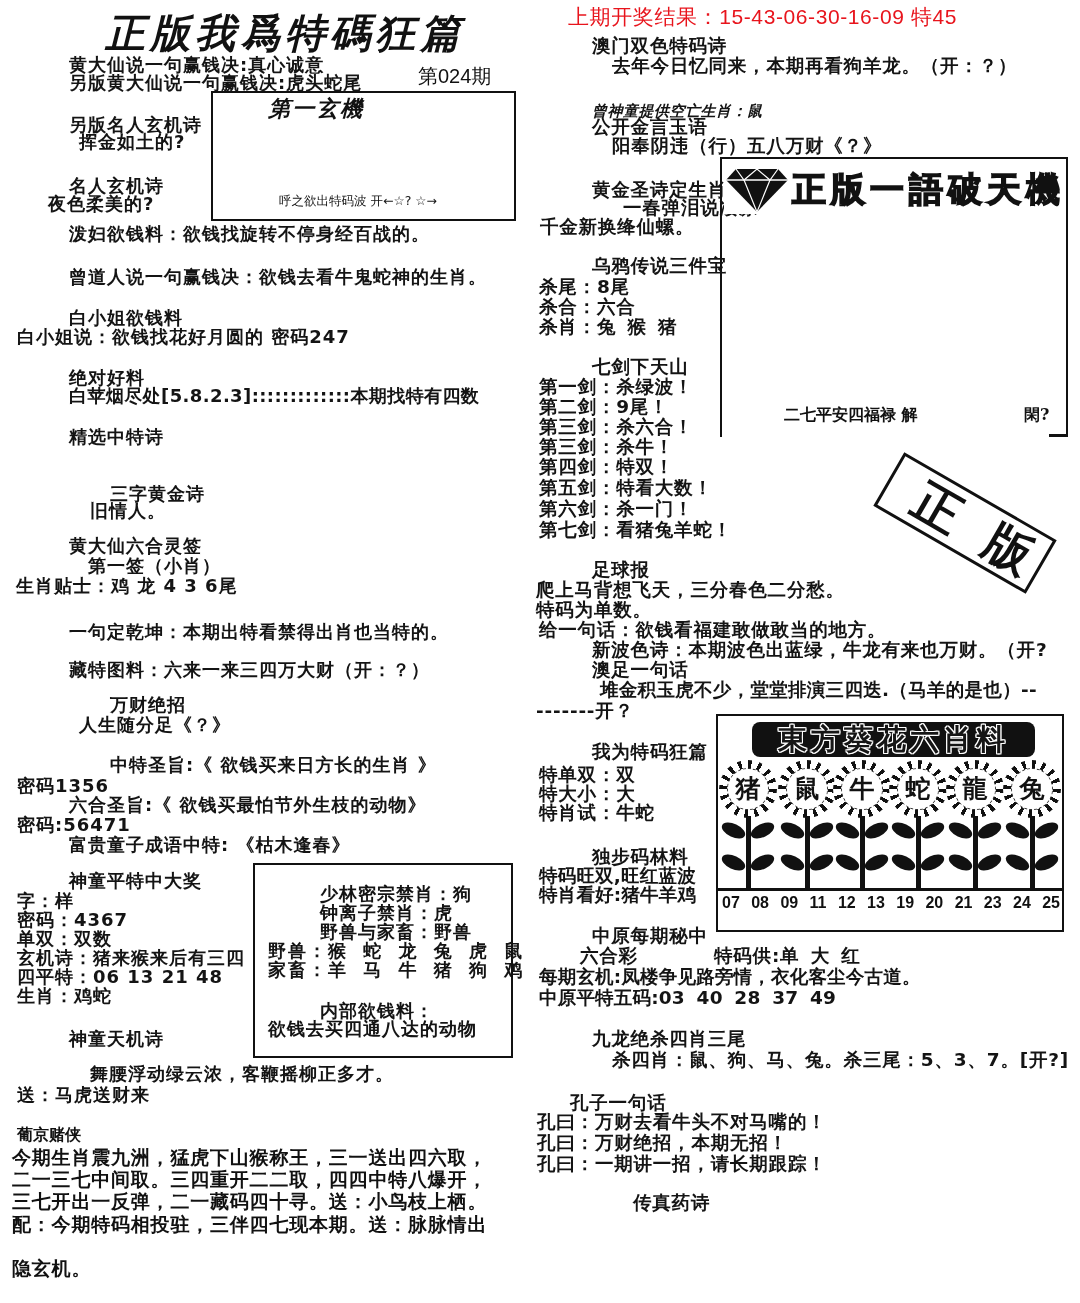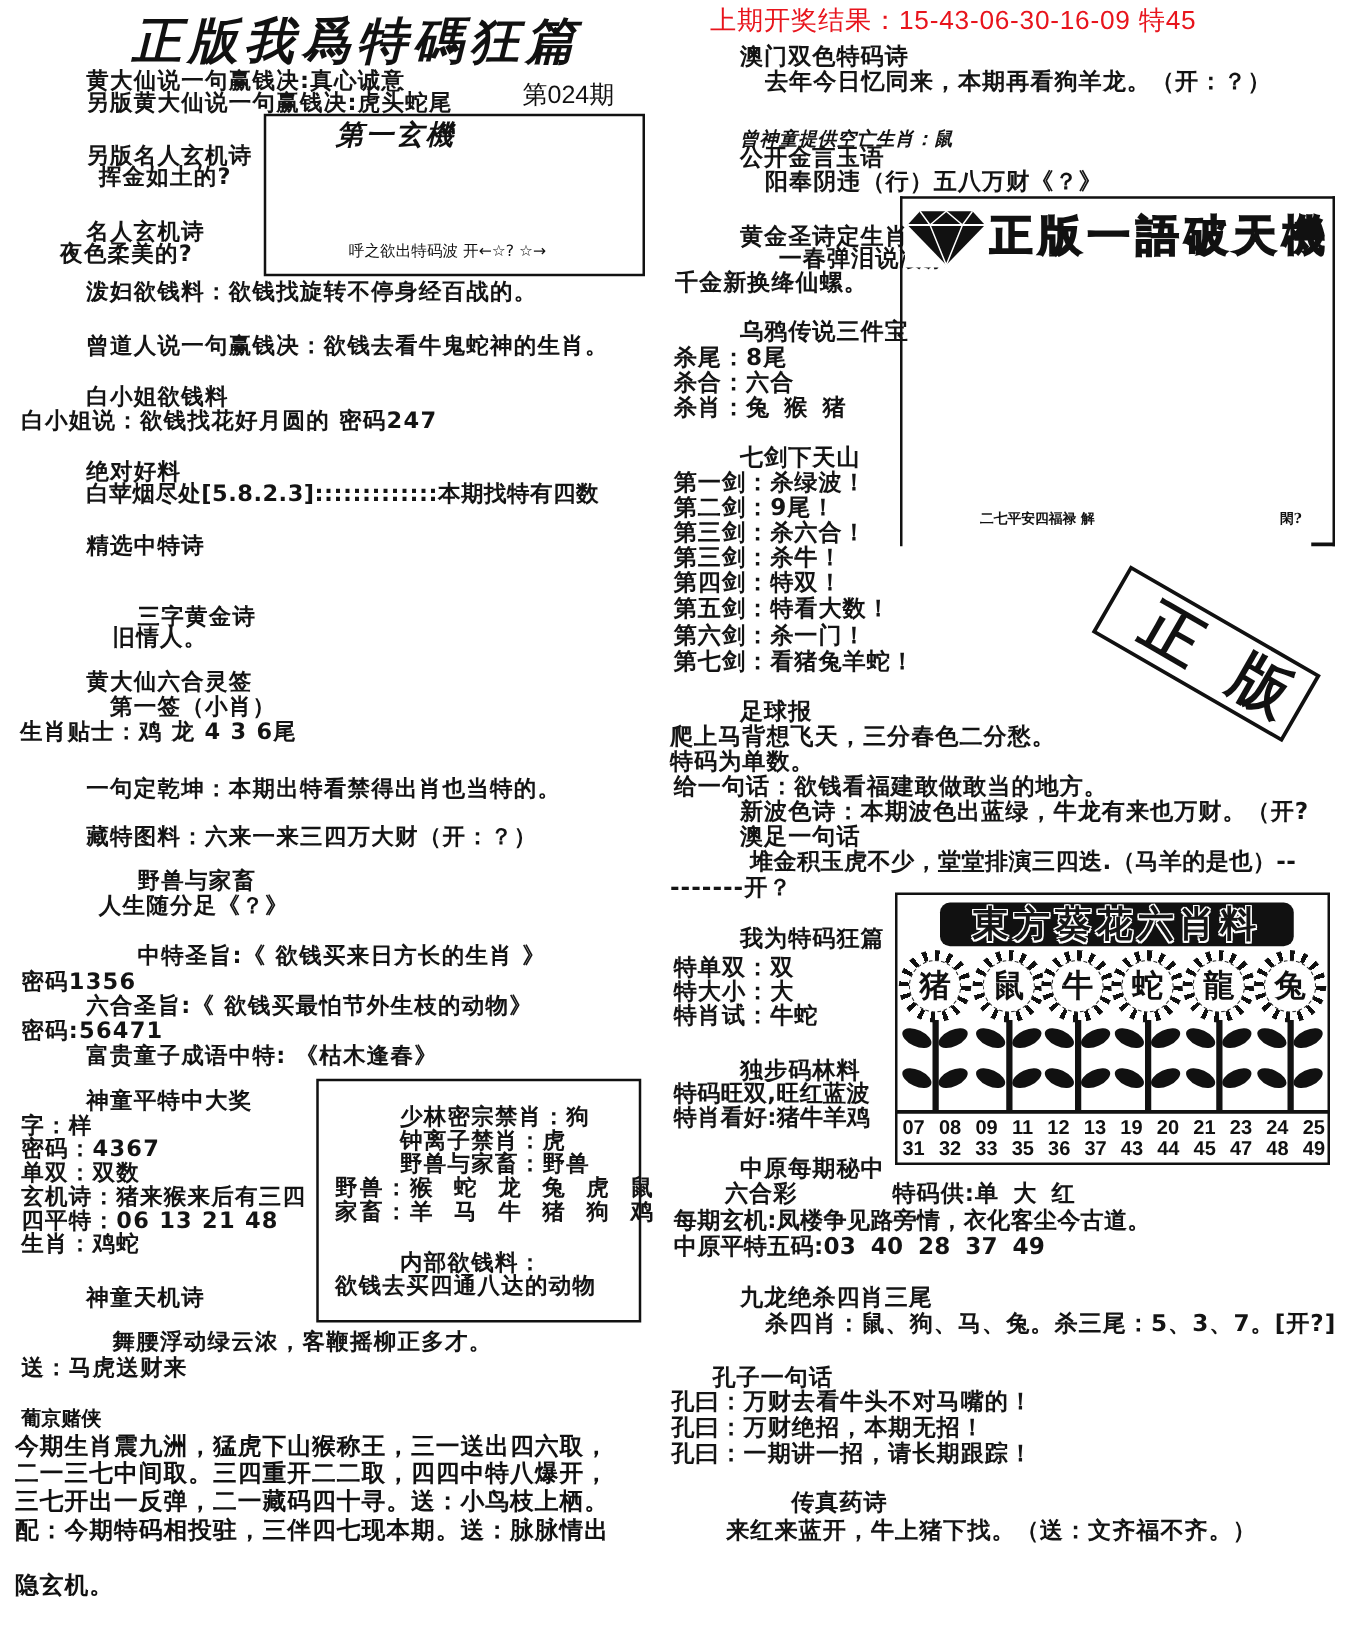--- a/index.html
+++ b/index.html
@@ -8,21 +8,21 @@
   .r{font-size:18.5px;letter-spacing:0.8px;}
   .sm{font-size:15px;letter-spacing:0.5px;font-style:italic;}
   .wide{word-spacing:7px;letter-spacing:2px;}
   .box{position:absolute;border:2.5px solid #111;box-sizing:border-box;}
   .main-title{position:absolute;left:103px;top:10px;font-size:40px;line-height:46px;font-weight:900;letter-spacing:5px;transform:skewX(-14deg);transform-origin:left bottom;white-space:nowrap;color:#111;}
   .issue{position:absolute;left:418px;top:65px;font-size:20px;line-height:22px;font-weight:normal;font-family:"Liberation Sans",sans-serif;white-space:nowrap;}
   .red{position:absolute;left:568px;top:5px;font-size:21px;line-height:24px;letter-spacing:0.6px;font-family:"Liberation Sans",sans-serif;white-space:nowrap;}
   .xj-title{position:absolute;left:270px;top:97px;font-size:22px;line-height:24px;font-weight:900;transform:skewX(-14deg);letter-spacing:2px;white-space:nowrap;}
   .xj-foot{position:absolute;left:279px;top:194px;font-size:12.5px;line-height:14px;white-space:nowrap;}
   .tj-title{position:absolute;left:792px;top:169px;font-size:34px;line-height:40px;font-weight:bold;color:#fff;-webkit-text-stroke:1.6px #111;letter-spacing:5px;white-space:nowrap;font-family:"DejaVu Serif",serif;}
-  .tj-foot{position:absolute;top:409px;font-size:11px;line-height:12px;font-weight:bold;white-space:nowrap;font-family:"DejaVu Serif",serif;}
+  .tj-foot{position:absolute;top:409px;font-size:16px;line-height:12px;font-weight:bold;white-space:nowrap;font-family:"DejaVu Serif",serif;}
   .stamp{position:absolute;left:877px;top:492px;width:176px;height:62px;border:3px solid #111;box-sizing:border-box;transform:rotate(30deg);text-align:center;}
   .stamp span{display:block;font-size:48px;line-height:56px;font-weight:900;letter-spacing:34px;padding-left:30px;white-space:nowrap;}
   .fb-band{position:absolute;left:752px;top:722px;width:283px;height:35px;background:#111;border-radius:8px;text-align:center;}
   .fb-band span{font-size:29px;line-height:35px;font-weight:900;letter-spacing:4px;color:#161616;white-space:nowrap;
     text-shadow:1px 0 #fff,-1px 0 #fff,0 1px #fff,0 -1px #fff,1px 1px #fff,-1px -1px #fff,1px -1px #fff,-1px 1px #fff;}
   .flower{position:absolute;top:760px;width:58px;height:128px;}
   .head{position:absolute;left:0;top:0;width:58px;height:58px;border-radius:50%;
     background:repeating-conic-gradient(#111 0deg 8deg,#fff 8deg 22.5deg);}
   .head-inner{position:absolute;left:8px;top:8px;width:42px;height:42px;border-radius:50%;background:#fff;border:1px dashed #333;box-sizing:border-box;text-align:center;font-size:25px;line-height:40px;font-weight:bold;}
   .stem{position:absolute;left:27px;top:56px;width:5px;height:72px;background:#111;}
@@ -58,21 +58,21 @@
   <div class="t" style="left:69px;top:368px">绝对好料</div>
   <div class="t" style="left:69px;top:386px;letter-spacing:0.4px">白苹烟尽处[5.8.2.3]:::::::::::::本期找特有四数</div>
   <div class="t" style="left:69px;top:427px">精选中特诗</div>
   <div class="t" style="left:110px;top:484px">三字黄金诗</div>
   <div class="t" style="left:90px;top:501px">旧情人。</div>
   <div class="t" style="left:69px;top:536px">黄大仙六合灵签</div>
   <div class="t" style="left:88px;top:556px">第一签（小肖）</div>
   <div class="t" style="left:16px;top:576px">生肖贴士：鸡 龙 4 3 6尾</div>
   <div class="t" style="left:69px;top:622px">一句定乾坤：本期出特看禁得出肖也当特的。</div>
   <div class="t" style="left:69px;top:660px">藏特图料：六来一来三四万大财（开：？）</div>
-  <div class="t" style="left:110px;top:695px">野兽与家畜</div>
+  <div class="t" style="left:110px;top:695px">万财绝招</div>
   <div class="t" style="left:79px;top:715px">人生随分足《？》</div>
   <div class="t" style="left:110px;top:755px">中特圣旨:《 欲钱买来日方长的生肖 》</div>
   <div class="t" style="left:17px;top:776px">密码1356</div>
   <div class="t" style="left:69px;top:795px">六合圣旨:《 欲钱买最怕节外生枝的动物》</div>
   <div class="t" style="left:17px;top:815px">密码:56471</div>
   <div class="t" style="left:69px;top:835px">富贵童子成语中特: 《枯木逢春》</div>
   <div class="t" style="left:69px;top:871px">神童平特中大奖</div>
   <div class="t" style="left:17px;top:891px">字：样</div>
   <div class="t" style="left:17px;top:910px">密码：4367</div>
   <div class="t" style="left:17px;top:929px">单双：双数</div>
@@ -222,34 +222,20 @@
     <span>09</span>
     <span>11</span>
     <span>12</span>
     <span>13</span>
     <span>19</span>
     <span>20</span>
     <span>21</span>
     <span>23</span>
     <span>24</span>
     <span>25</span>
-  </div>
-  <div class="nums" style="top:911px">
-    <span>31</span>
-    <span>32</span>
-    <span>33</span>
-    <span>35</span>
-    <span>36</span>
-    <span>37</span>
-    <span>43</span>
-    <span>44</span>
-    <span>45</span>
-    <span>47</span>
-    <span>48</span>
-    <span>49</span>
   </div>
 
   <div class="t r" style="left:592px;top:742px">我为特码狂篇</div>
   <div class="t r" style="left:539px;top:765px">特单双：双</div>
   <div class="t r" style="left:539px;top:784px">特大小：大</div>
   <div class="t r" style="left:539px;top:803px">特肖试：牛蛇</div>
   <div class="t r" style="left:592px;top:847px">独步码林料</div>
   <div class="t r" style="left:539px;top:866px;letter-spacing:0.2px">特码旺双,旺红蓝波</div>
   <div class="t r" style="left:539px;top:885px;letter-spacing:0.2px">特肖看好:猪牛羊鸡</div>
   <div class="t r" style="left:592px;top:926px">中原每期秘中</div>
@@ -257,15 +243,14 @@
   <div class="t r" style="left:714px;top:946px;word-spacing:4px">特码供:单 大 红</div>
   <div class="t r" style="left:539px;top:967px;letter-spacing:0.2px">每期玄机:凤楼争见路旁情，衣化客尘今古道。</div>
   <div class="t r" style="left:539px;top:988px;letter-spacing:0.2px;word-spacing:5px">中原平特五码:03 40 28 37 49</div>
   <div class="t r" style="left:592px;top:1029px">九龙绝杀四肖三尾</div>
   <div class="t r" style="left:612px;top:1050px">杀四肖：鼠、狗、马、兔。杀三尾：5、3、7。[开?]</div>
   <div class="t r" style="left: 570px; top: 1093px;">孔子一句话</div>
   <div class="t r" style="left:537px;top:1112px">孔曰：万财去看牛头不对马嘴的！</div>
   <div class="t r" style="left:537px;top:1133px">孔曰：万财绝招，本期无招！</div>
   <div class="t r" style="left:537px;top:1154px">孔曰：一期讲一招，请长期跟踪！</div>
   <div class="t r" style="left:633px;top:1193px">传真药诗</div>
-  <div class="t r" style="left:581px;top:1215px">来红来蓝开，牛上猪下找。（送：文齐福不齐。）</div>
 
 </div>
 
 </body></html>

